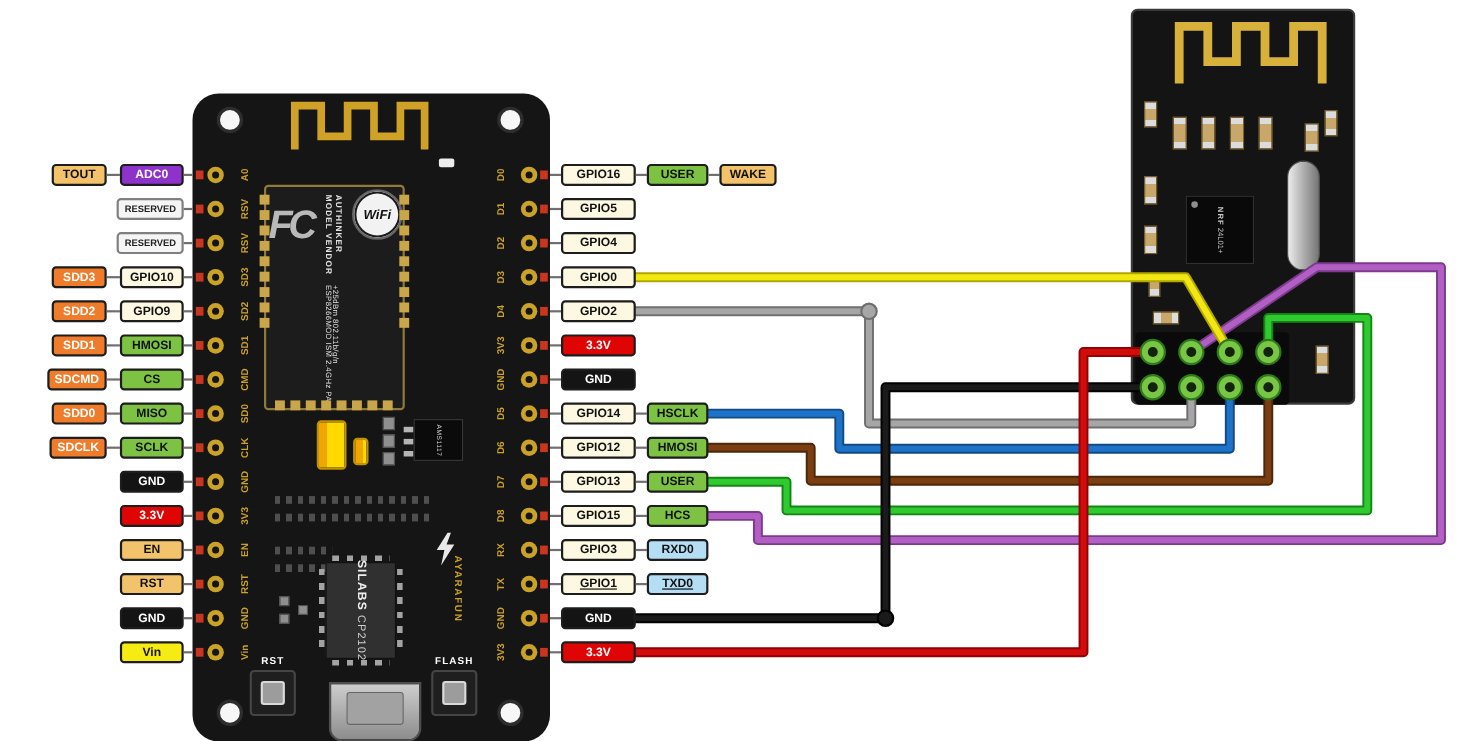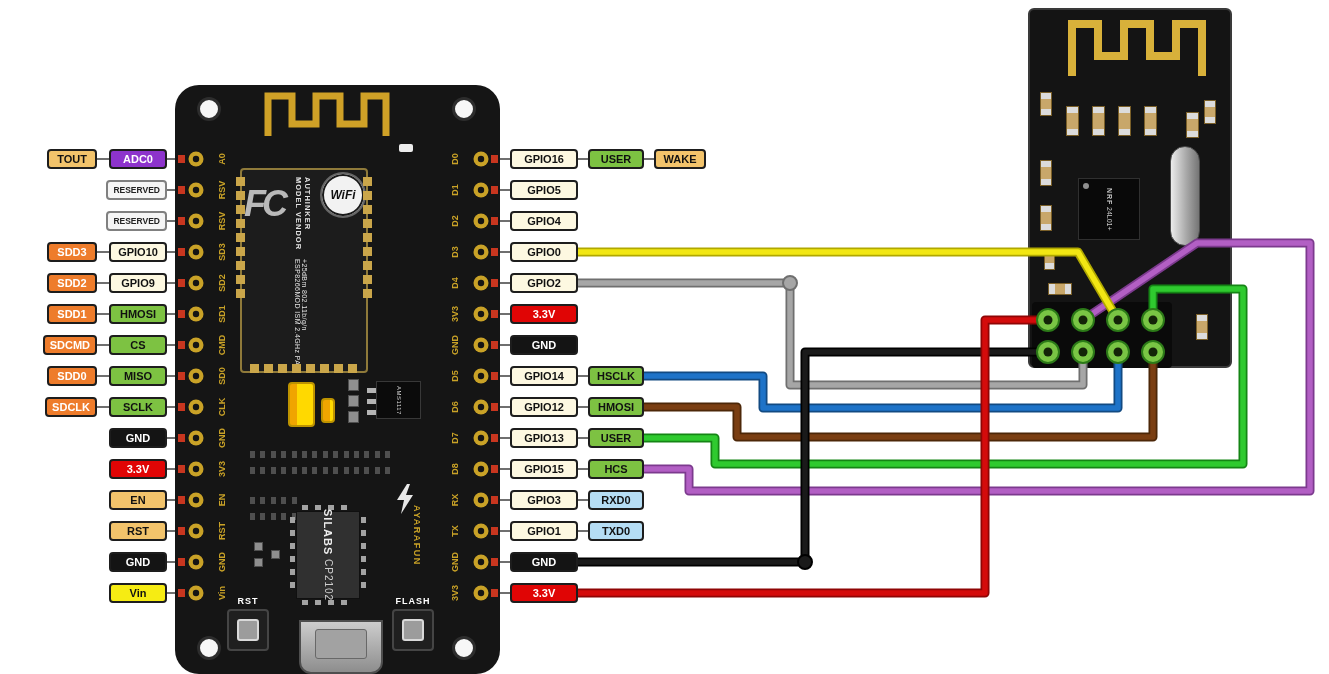--- a/index.html
+++ b/index.html
@@ -422,21 +422,21 @@
       <div class="lb st-cream rb-pin">GPIO15</div>
       <div class="conn" style="width: 10px;"></div>
       <div class="lb st-green rb-fn">HCS</div>
     </div>
     <div class="pin-row right-row" style="top: 500px; justify-content: flex-end;">
       <div class="conn" style="width: 10px;"></div>
       <div class="lb st-cream rb-pin">GPIO3</div>
       <div class="conn" style="width: 10px;"></div>
       <div class="lb st-blue rb-fn">RXD0</div>
     </div>
-    <div class="pin-row right-row" style="top: 531px;">
+    <div class="pin-row right-row" style="top: 531px; text-decoration: underline;">
       <div class="conn" style="width: 10px;"></div>
       <div class="lb st-cream rb-pin">GPIO1</div>
       <div class="conn" style="width: 10px;"></div>
       <div class="lb st-blue rb-fn">TXD0</div>
     </div>
     <div class="pin-row right-row" style="top: 562px;">
       <div class="conn" style="width: 10px;"></div>
       <div class="lb st-black rb-pin">GND</div>
     </div>
     <div class="pin-row right-row" style="top: 593px;">

